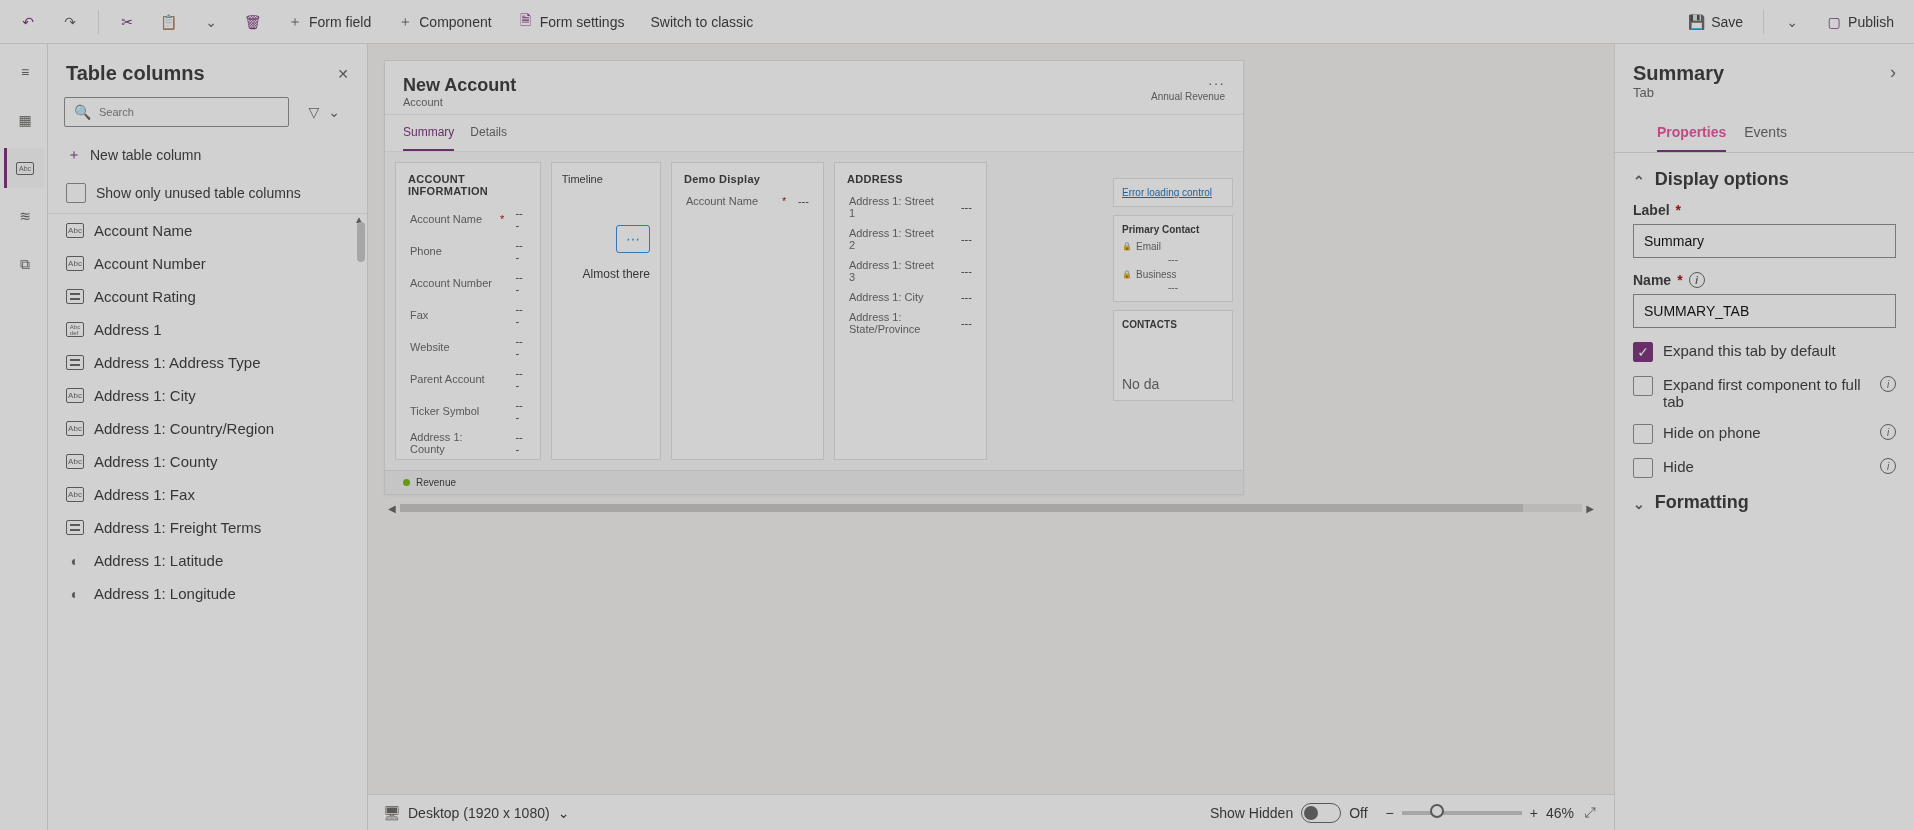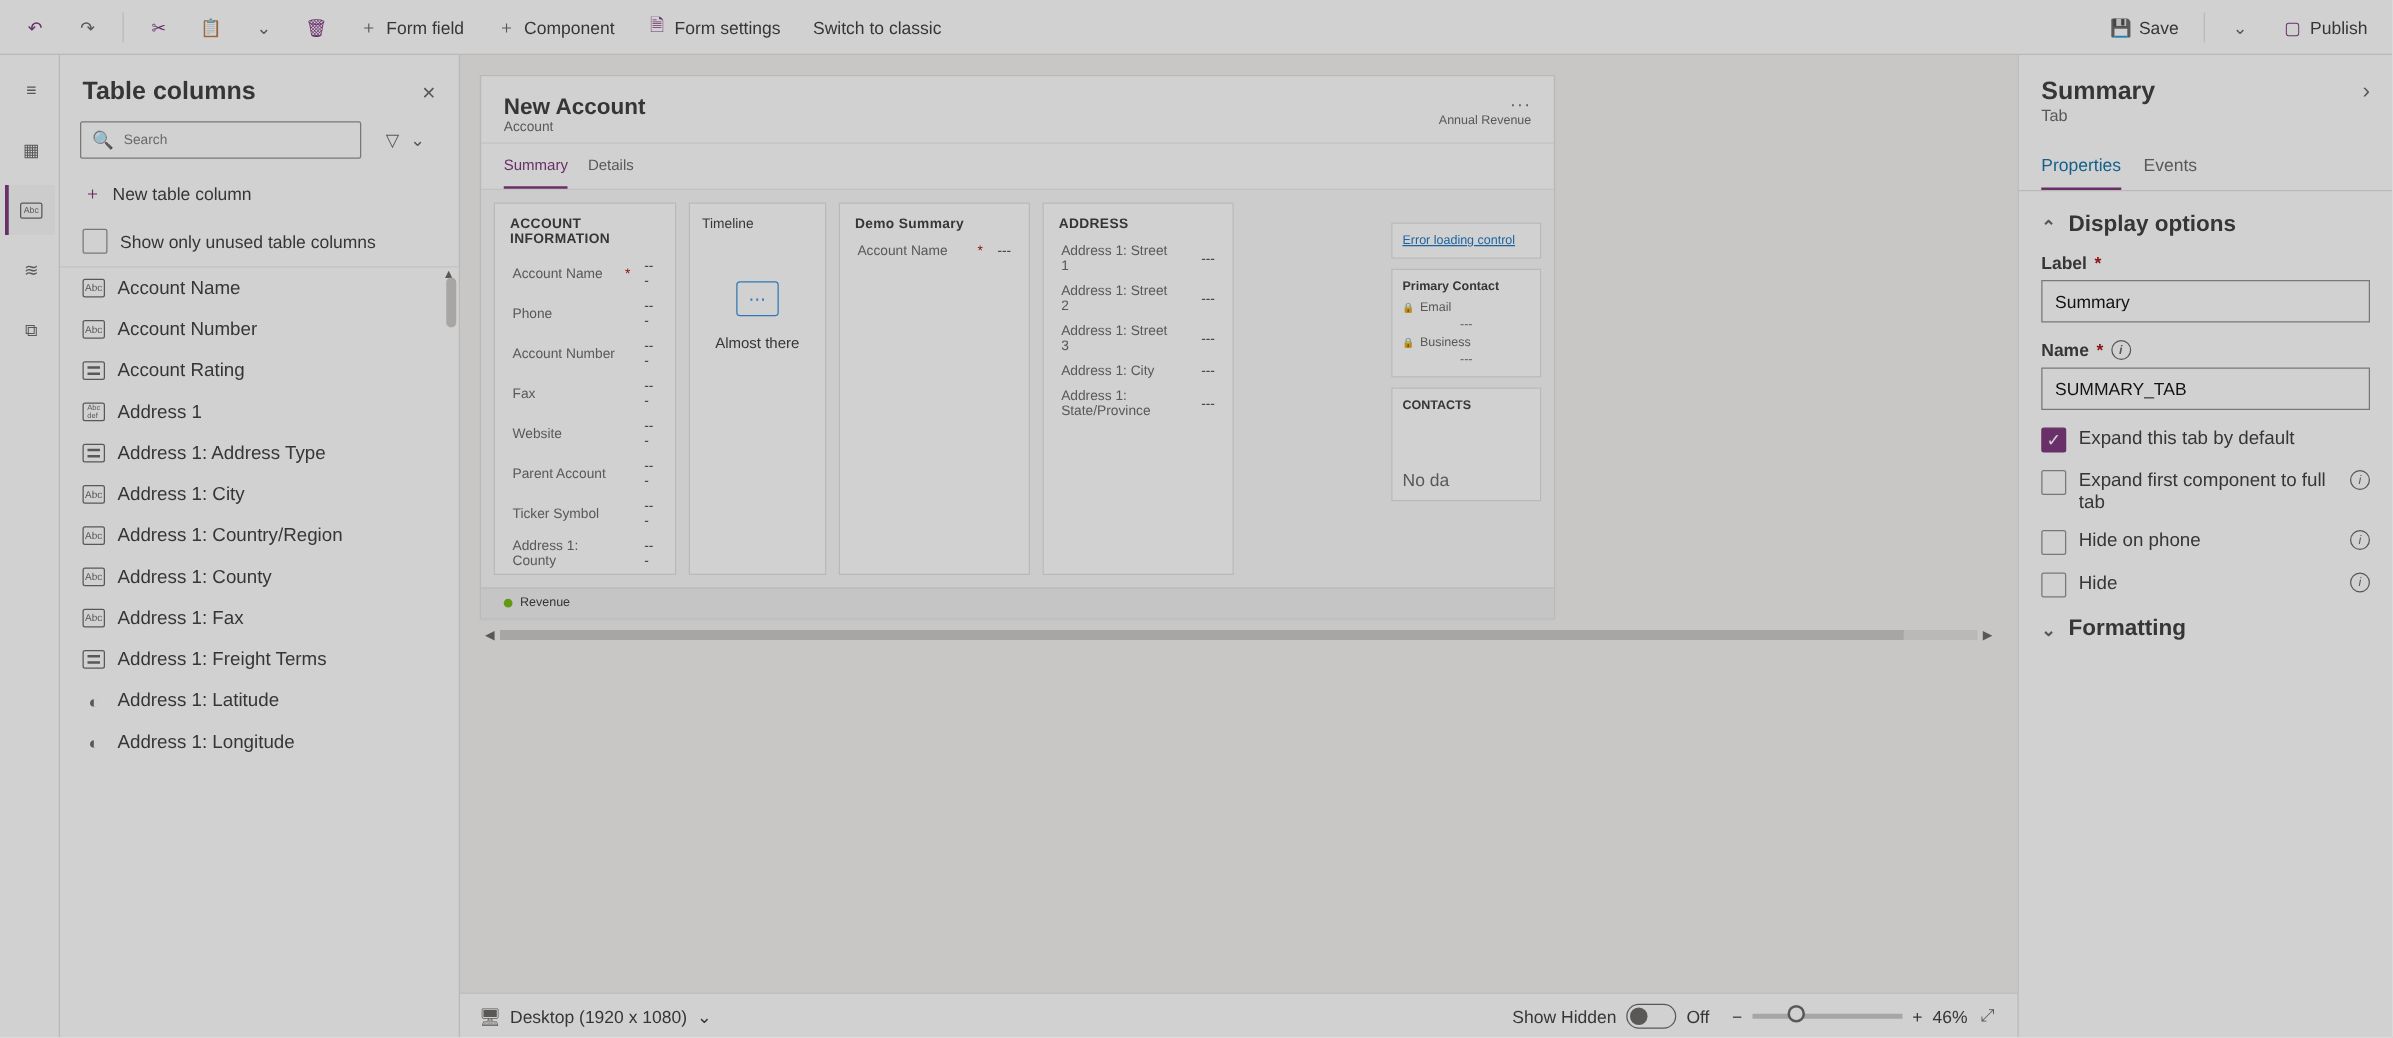--- a/index.html
+++ b/index.html
@@ -115,21 +115,21 @@
   .form-body { display:flex; gap: 10px; padding: 10px; background:#f8f8f8;}
   .col-main { flex:1; display:flex; flex-direction:row; gap:10px;}
   .col-side { width: 120px; display:flex; flex-direction:column; gap:8px;margin-top:16px;}
 
   .section-card { background:#fff; border:1px solid #e1dfdd;}
   .section-title { font-size:11px; font-weight:600; color:#323130; padding: 10px 12px 6px; letter-spacing:0.3px;}
   .field-row { display:flex; align-items:center; padding: 4px 14px; font-size:11px; color:#605e5c; gap:6px;}
   .field-row .flabel { width: 90px;}
   .field-row .req { color:#a80000; width:10px;}
   .field-row .fval { color:#323130;}
-  .timeline-card { flex:1; min-height:200px; background:#fff; border:1px solid #e1dfdd; padding:10px; display:flex; flex-direction:column; align-items:center;}
+  .timeline-card { flex:1; min-height:200px; background:#fff; border:1px solid #e1dfdd; padding:10px; display:flex; flex-direction:column; align-items:flex-end;}
   .timeline-card .title { align-self:flex-start; font-size:11px; color:#323130; margin-bottom:40px;}
   .timeline-card .tl-icon { width:34px; height:28px; border:1px solid #2b88d8; border-radius:3px; display:flex; align-items:center; justify-content:center; color:#2b88d8; font-size:14px; margin-bottom:14px;}
   .timeline-card .tl-label { font-size:12px; color:#323130;}
 
   .side-card { background:#fff; border:1px solid #e1dfdd; padding:8px; font-size:10px; color:#605e5c;}
   .side-card .errorlink { color:#0f6cbd; text-decoration:underline; cursor:pointer;}
   .side-card .sc-title { font-weight:600; color:#323130; font-size:10px; margin-bottom:6px;}
   .side-card .mini-row { display:flex; align-items:center; gap:4px; margin-top:4px;}
   .side-card .mini-row .lock { font-size:8px;}
   .side-card .val { text-align:center; margin-top:2px;}
@@ -160,21 +160,21 @@
     width: 300px; background:#fff; border-left:1px solid #e1dfdd; display:flex; flex-direction:column;
     overflow-y:auto;
   }
   .pp-header { padding: 18px 18px 6px; display:flex; align-items:flex-start;}
   .pp-header .titles {flex:1;}
   .pp-header h2 { font-size:20px; font-weight:600;}
   .pp-header .sub { font-size:13px; color:#605e5c;}
   .pp-header .chev { cursor:pointer; color:#605e5c; font-size:18px;}
   .pp-tabs { display:flex; gap:18px; padding:0 18px; border-bottom:1px solid #e1dfdd; margin-top:8px;}
   .pp-tabs .pt { padding: 10px 0; cursor:pointer; color:#605e5c; border-bottom:2px solid transparent;}
-  .pp-tabs .pt.active { color:#0369a1; border-bottom-color:#742774; font-weight:400;}
+  .pp-tabs .pt.active { color:#ec4899; border-bottom-color:#742774; font-weight:700;margin-left:24px;}
   .pp-section { padding: 16px 18px 0;}
   .pp-sec-h { display:flex; align-items:center; gap:10px; font-size:18px; font-weight:600; margin-bottom:12px; cursor:pointer;}
   .pp-sec-h .chev { font-size:14px; color:#605e5c; transform: translateY(1px);}
   .pp-field { margin-bottom:14px;}
   .pp-field-label { font-size:14px; font-weight:600; display:flex; align-items:center; gap:6px; margin-bottom:6px;}
   .pp-field-label .req { color:#a80000;}
   .pp-field-label .info { width:16px; height:16px; border:1px solid #605e5c; border-radius:50%; display:inline-flex; align-items:center; justify-content:center; font-size:10px; font-style:italic; color:#605e5c;}
   .pp-input { width:100%; border:1px solid #8a8886; padding:8px 10px; font-size:14px; outline:none;}
   .pp-check-row { display:flex; align-items:flex-start; gap:10px; margin-bottom:14px;}
   .pp-check-row .cb { width:20px; height:20px; border:1px solid #8a8886; border-radius:2px; flex-shrink:0; display:flex; align-items:center; justify-content:center;}
@@ -401,21 +401,21 @@
                     </div>
                   </div>
               </div>
               <div class="timeline-card">
                 <div class="title">Timeline</div>
                 <div class="tl-icon">⋯</div>
                 <div class="tl-label">Almost there</div>
               </div>
             </div>
             <div class="section-card">
-              <div class="section-title" style="text-transform:none;">Demo Summary</div>
+              <div class="section-title" style="text-transform:none;">Demo Display</div>
               <div id="sec2-fields">
                   <div class="field-row">
                     <span class="flabel">Account Name</span>
                     <span class="req">*</span>
                     <span class="fval">---</span>
                   </div>
                 </div>
             </div>
             <div class="section-card">
               <div class="section-title">ADDRESS</div>

